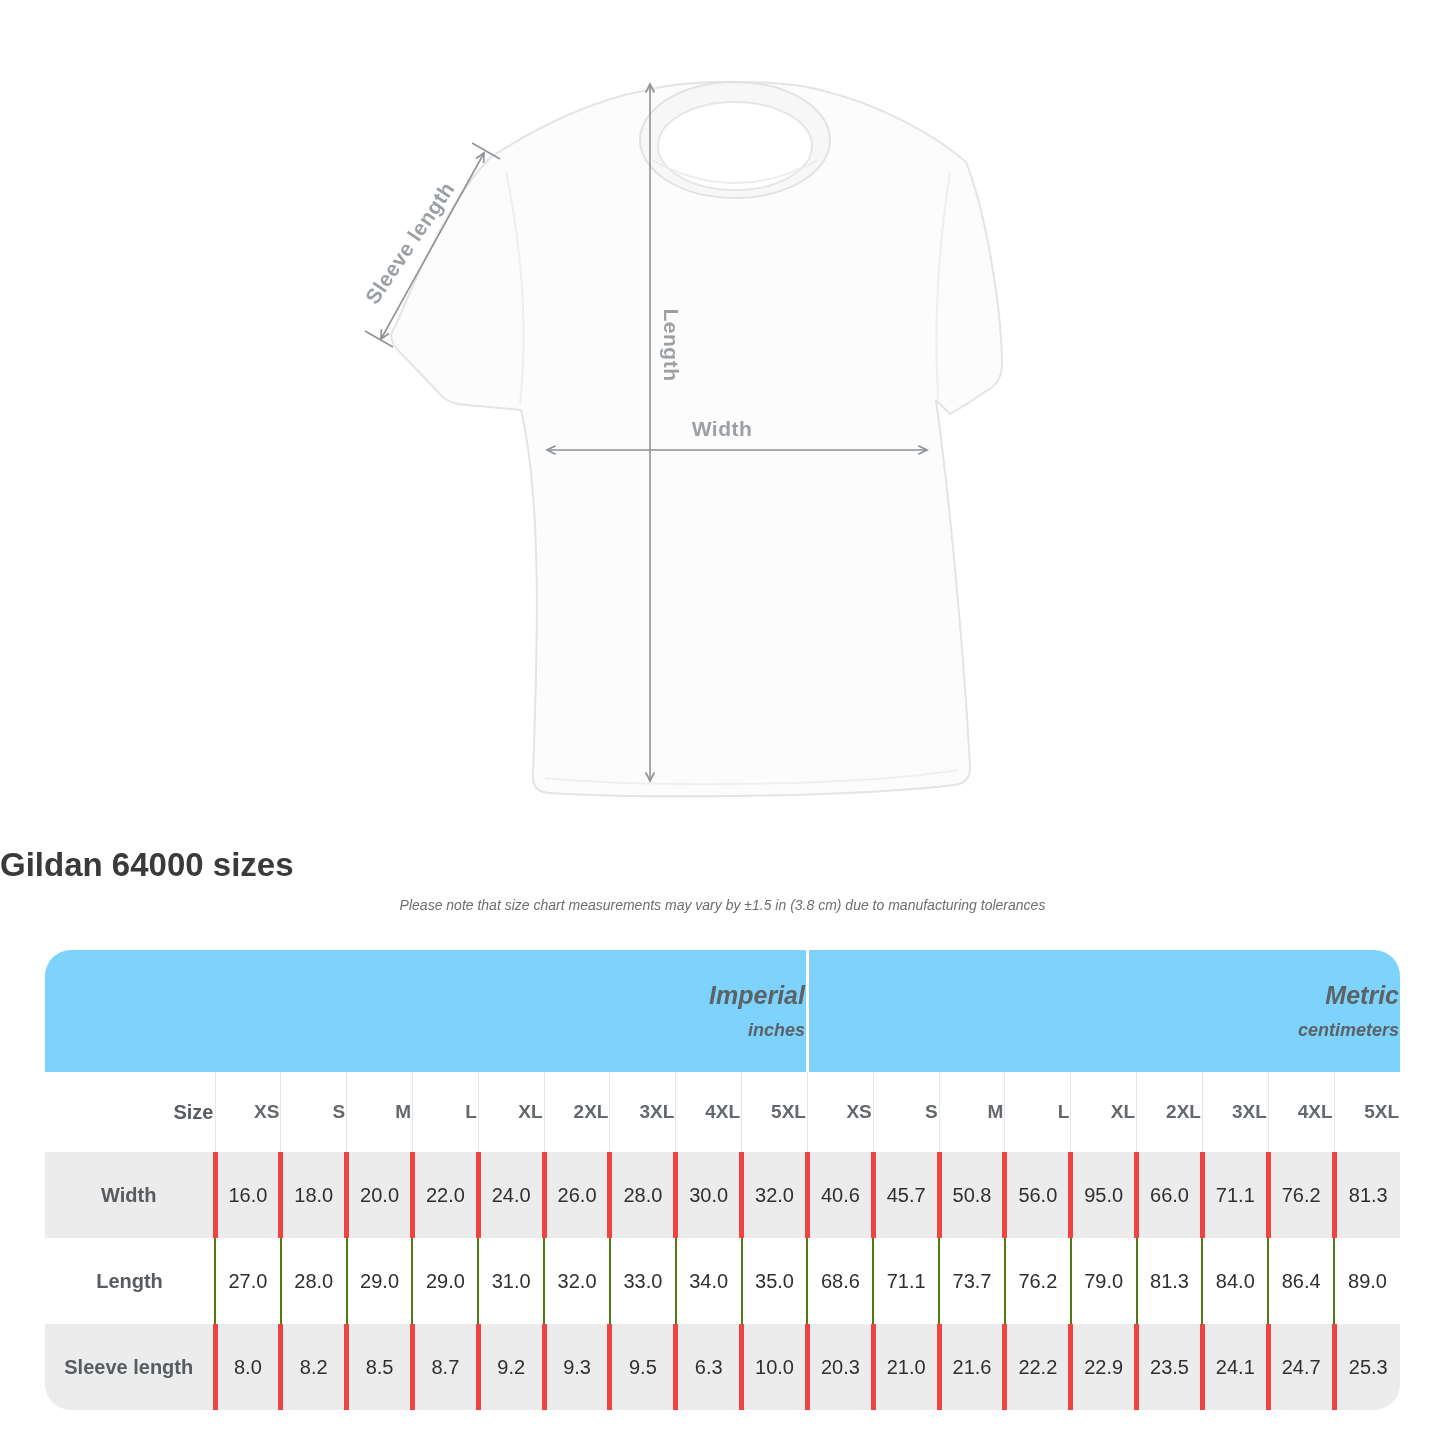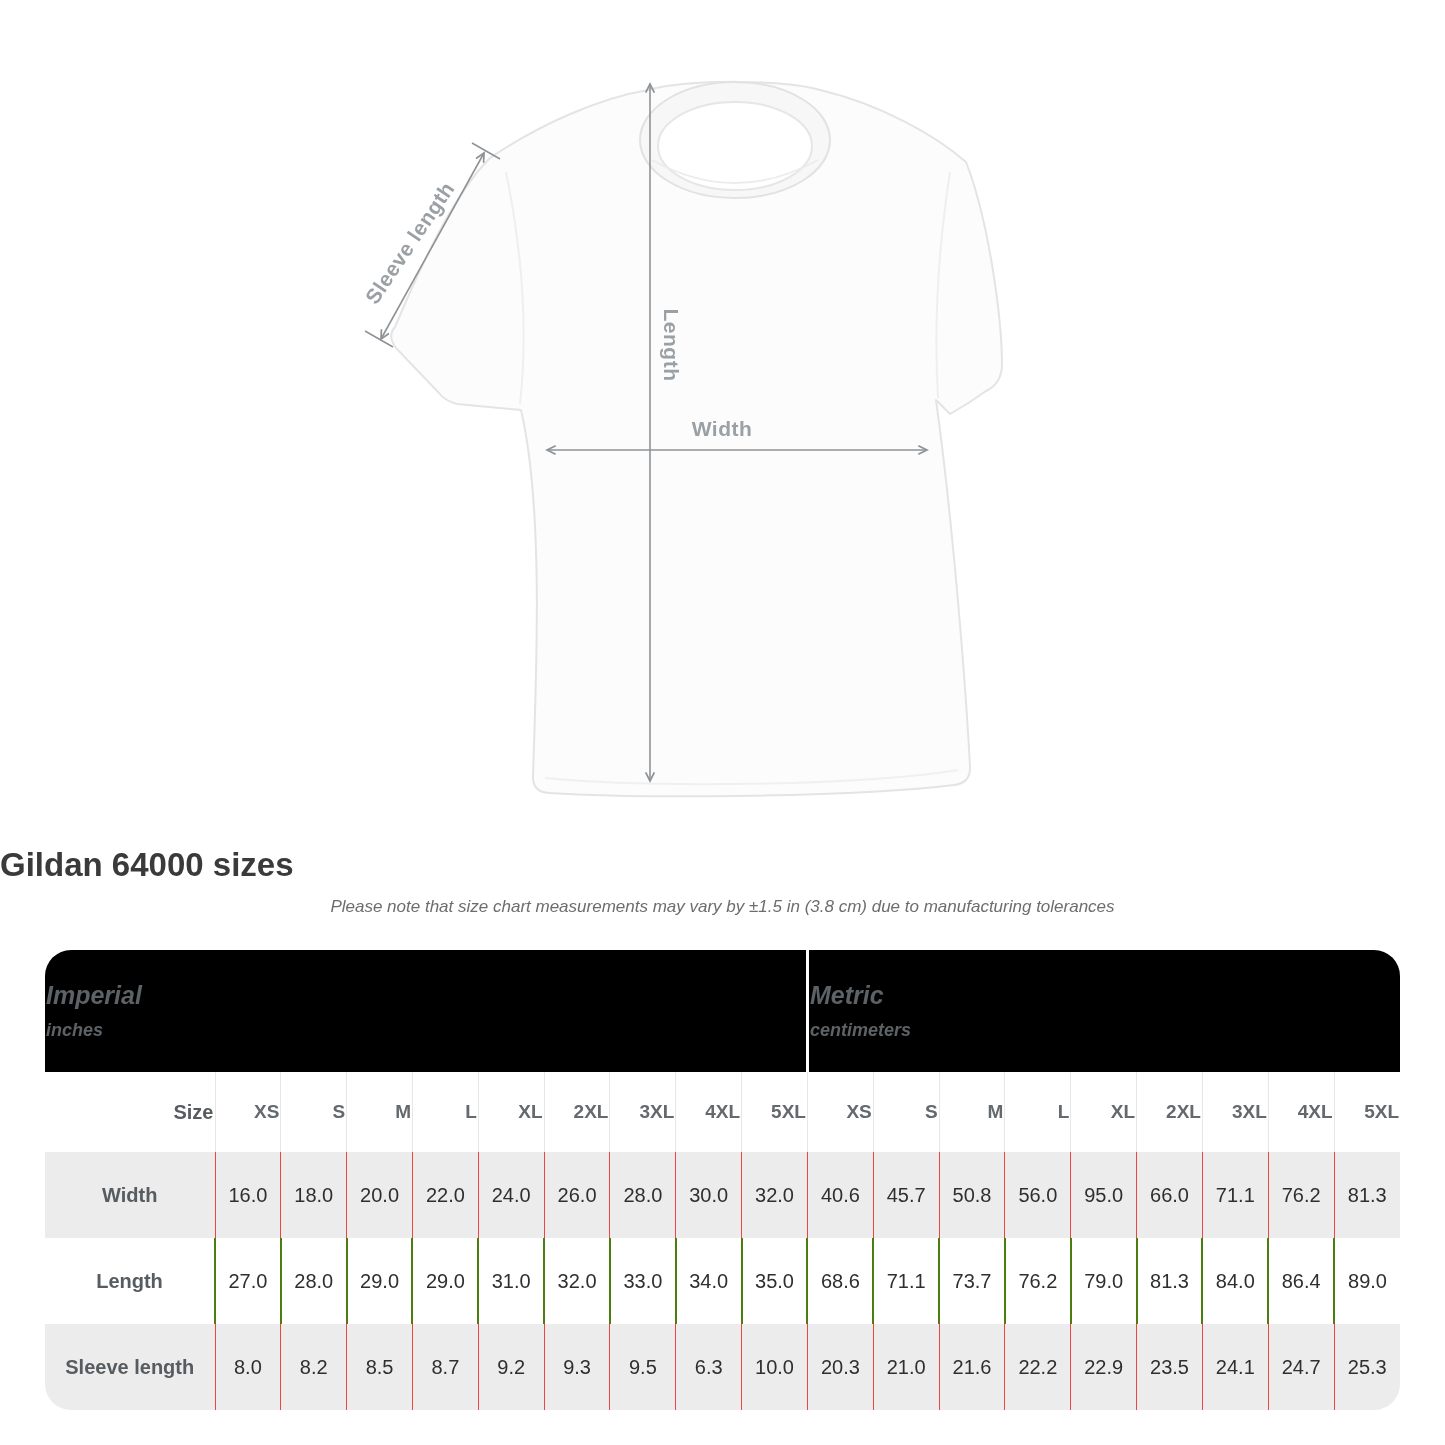--- a/index.html
+++ b/index.html
@@ -20,48 +20,48 @@
   .dim-label.sleeve{left:410px;top:243px;transform:translate(-50%,-50%) rotate(-56deg);}
   .dim-label.length{left:671px;top:345px;transform:translate(-50%,-50%) rotate(90deg);}
   .dim-label.width{left:722px;top:429px;transform:translate(-50%,-50%);}
   
   .title{
     position:absolute;top:846px;left:0;width:100%;
     font-size:33px;font-weight:bold;color:#3a3a3a;
   }
   .note{
     position:absolute;top:897px;left:0;width:100%;
-    text-align:center;font-size:17px;font-style:italic;color:#6d6d6d;
+    text-align:center;font-size:14px;font-style:italic;color:#6d6d6d;
   }
   
   .table-wrap{
     position:absolute;left:45px;top:950px;width:1355px;
     border-radius:26px;overflow:hidden;background:#ffffff;
   }
   table.sizes{
     width:100%;border-collapse:collapse;table-layout:fixed;
   }
   col.labelcol{width:170px;}
   .unit-band th{
-    background:#000000;height:120px;vertical-align:middle;
-    text-align:left;border:none;
+    background:#7dd3fc;height:120px;vertical-align:middle;
+    text-align:right;border:none;
   }
   .unit-band th.metric-cell{border-left:3px solid #ffffff;}
   .unit-name{font-size:25px;font-weight:bold;font-style:italic;color:#5c6266;}
   .unit-sub{font-size:18px;font-style:italic;color:#5c6266;margin-top:10px;}
   .size-row th{
     background:#ffffff;height:78px;font-size:19px;font-weight:bold;color:#63696d;
     border-left:1px solid #e7e7e7;text-align:right;vertical-align:middle;
   }
   .size-row th:first-child{border-left:none;font-size:20px;color:#565c60;}
   tbody td, tbody th{height:84px;text-align:center;vertical-align:middle;}
   tbody th.rowlabel{font-size:20px;font-weight:bold;color:#565c60;}
   tbody td{font-size:20px;color:#2f2f2f;font-weight:normal;}
   tr.row-gray{background:#ececec;}
-  tr.row-gray td, tr.row-gray th{border-left:1px solid #ef4444;}
+  tr.row-gray td, tr.row-gray th{border-left:5px solid #ef4444;}
   tr.row-white{background:#ffffff;}
   tr.row-white td, tr.row-white th{border-left:2px solid #4d7c0f;}
   tr.row-gray th:first-child, tr.row-white th:first-child{border-left:none;}
 </style>
 </head>
 <body>
 
 <div class="canvas">
 
   <svg class="figure-svg" viewBox="300 50 800 800" aria-hidden="true">

